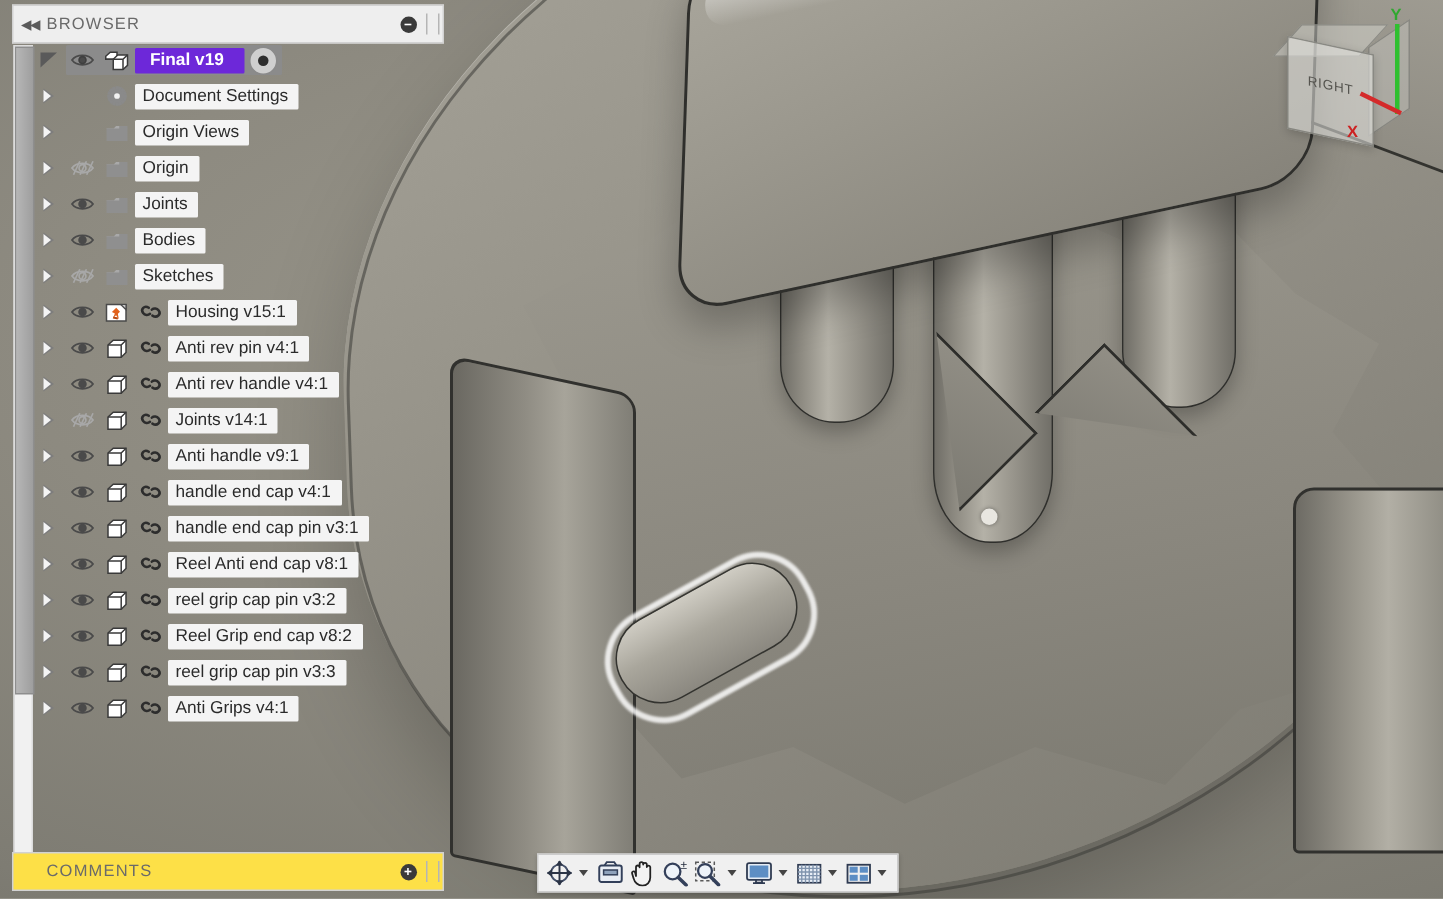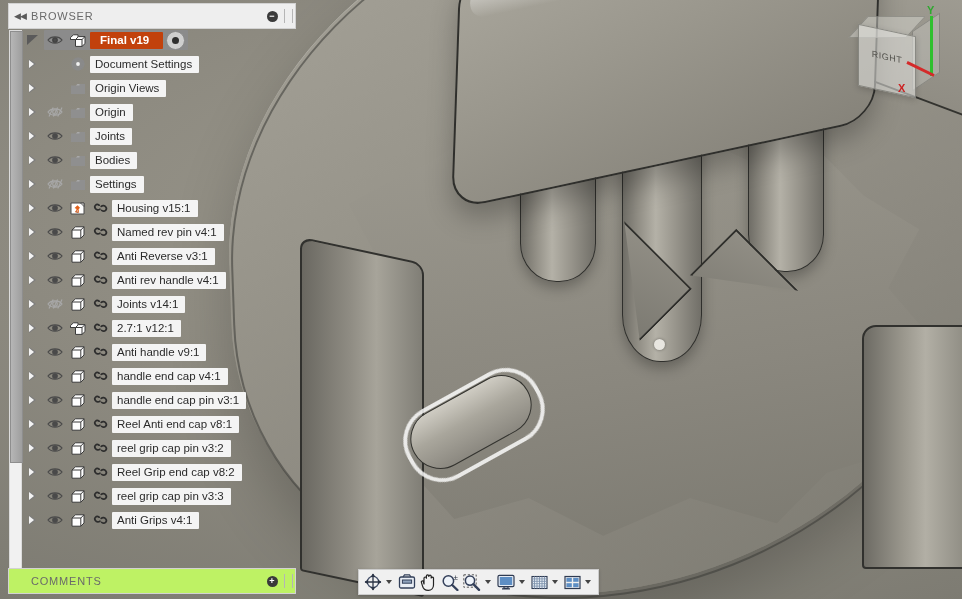--- a/index.html
+++ b/index.html
@@ -241,37 +241,37 @@
     width:22px;flex:none;display:flex;align-items:center;justify-content:center;cursor:pointer;
   }
   .eye svg{display:block;}
   .nodeicon{width:24px;flex:none;display:flex;align-items:center;justify-content:center;}
   .linkicon{width:22px;flex:none;display:flex;align-items:center;justify-content:center;}
   .label{
     font-size:11.5px;color:#2b2b2b;background:#f4f4f4;
     padding:2px 7px 3px 5px;border-radius:1px;
   }
   .row-root .label{
-    background:#c2410c;color:#ffffff;font-weight:bold;padding:2px 14px 3px 10px;
+    background:#6d28d9;color:#ffffff;font-weight:bold;padding:2px 14px 3px 10px;
   }
   .row-root{background:transparent;}
   .root-wrap{
     display:flex;align-items:center;background:#8b8b8b;height:20px;border-radius:1px;
   }
   .root-wrap .eye svg ellipse,.root-wrap .eye svg circle{stroke:#3f3f3f;}
   .radio-btn{
     width:17px;height:17px;border-radius:50%;background:#cfcfcf;border:1px solid #8a8a8a;
     display:flex;align-items:center;justify-content:center;margin:0 3px;cursor:pointer;
   }
   .radio-btn i{width:7px;height:7px;border-radius:50%;background:#2e2e2e;display:block;}
 
   
   #comments-bar{
     position:absolute;left:8px;bottom:5px;width:286px;height:24px;
-    background:#bef264;border:1px solid #d2d2d2;
+    background:#fde047;border:1px solid #d2d2d2;
     display:flex;align-items:center;pointer-events:auto;
   }
   #comments-bar .hdr-title{padding-left:22px;}
 
   
   #nav-toolbar{
     position:absolute;left:358px;bottom:4px;height:24px;
     background:#f0f0f0;border:1px solid #cccccc;
     display:flex;align-items:center;padding:0 3px;z-index:35;
     box-shadow:0 1px 3px rgba(0,0,0,.2);
@@ -471,21 +471,21 @@
             <line x1="6.4" y1="10.5" x2="10.600000000000001" y2="1.5" stroke="#a8a8a8" stroke-width="1.1"></line>
             <line x1="10.8" y1="10.5" x2="15" y2="1.5" stroke="#a8a8a8" stroke-width="1.1"></line>
           </svg>
         </div>
         <div class="nodeicon">
           <svg width="16" height="13" viewBox="0 0 16 13">
             <path d="M1 3.5 H6 L7.4 2 H15 V12 H1 Z" fill="#8f8f8f"></path>
             <path d="M1 3.5 H6 L7.4 2 H9.5 V3.6 H1 Z" fill="#a9a9a9"></path>
           </svg>
         </div>
-        <span class="label">Settings</span>
+        <span class="label">Sketches</span>
       </div>
       <div class="tree-row">
         <div class="tw">
           <div class="tri-right"></div>
         </div>
         <div class="eye">
           <svg width="16" height="12" viewBox="0 0 16 12">
             <path d="M1 6 C4 1.8, 12 1.8, 15 6 C12 10.2, 4 10.2, 1 6 Z" fill="none" stroke="#4a4a4a" stroke-width="1.2"></path>
             <circle cx="8" cy="6" r="2.3" fill="#4a4a4a" stroke="#4a4a4a" stroke-width="1.1"></circle>
           </svg>
@@ -521,45 +521,21 @@
             <path d="M2 5 L5.5 1.8 H14 V10 L10.8 13.2 H2 Z" fill="#ffffff" stroke="#3a3a3a" stroke-width="1"></path>
             <path d="M2 5 H10.8 V13.2 M10.8 5 L14 1.8" fill="none" stroke="#3a3a3a" stroke-width="1"></path>
           </svg>
         </div>
         <div class="linkicon">
           <svg width="18" height="14" viewBox="0 0 18 14">
             <path d="M7.2 4.2 C4.2 2.2, 1.6 5.2, 3.4 7.6 C4.6 9.2, 6.6 9.4, 8 8.2" fill="none" stroke="#2d2d2d" stroke-width="1.7" stroke-linecap="round"></path>
             <path d="M9.6 9.4 C12.8 11.4, 15.6 8.4, 13.8 6 C12.6 4.4, 10.6 4.2, 9.2 5.4" fill="none" stroke="#2d2d2d" stroke-width="1.7" stroke-linecap="round"></path>
           </svg>
         </div>
-        <span class="label">Named rev pin v4:1</span>
-      </div>
-      <div class="tree-row">
-        <div class="tw">
-          <div class="tri-right"></div>
-        </div>
-        <div class="eye">
-          <svg width="16" height="12" viewBox="0 0 16 12">
-            <path d="M1 6 C4 1.8, 12 1.8, 15 6 C12 10.2, 4 10.2, 1 6 Z" fill="none" stroke="#4a4a4a" stroke-width="1.2"></path>
-            <circle cx="8" cy="6" r="2.3" fill="#4a4a4a" stroke="#4a4a4a" stroke-width="1.1"></circle>
-          </svg>
-        </div>
-        <div class="nodeicon">
-          <svg width="17" height="15" viewBox="0 0 17 15">
-            <path d="M2 5 L5.5 1.8 H14 V10 L10.8 13.2 H2 Z" fill="#ffffff" stroke="#3a3a3a" stroke-width="1"></path>
-            <path d="M2 5 H10.8 V13.2 M10.8 5 L14 1.8" fill="none" stroke="#3a3a3a" stroke-width="1"></path>
-          </svg>
-        </div>
-        <div class="linkicon">
-          <svg width="18" height="14" viewBox="0 0 18 14">
-            <path d="M7.2 4.2 C4.2 2.2, 1.6 5.2, 3.4 7.6 C4.6 9.2, 6.6 9.4, 8 8.2" fill="none" stroke="#2d2d2d" stroke-width="1.7" stroke-linecap="round"></path>
-            <path d="M9.6 9.4 C12.8 11.4, 15.6 8.4, 13.8 6 C12.6 4.4, 10.6 4.2, 9.2 5.4" fill="none" stroke="#2d2d2d" stroke-width="1.7" stroke-linecap="round"></path>
-          </svg>
-        </div>
-        <span class="label">Anti Reverse v3:1</span>
+        <span class="label">Anti rev pin v4:1</span>
       </div>
       <div class="tree-row">
         <div class="tw">
           <div class="tri-right"></div>
         </div>
         <div class="eye">
           <svg width="16" height="12" viewBox="0 0 16 12">
             <path d="M1 6 C4 1.8, 12 1.8, 15 6 C12 10.2, 4 10.2, 1 6 Z" fill="none" stroke="#4a4a4a" stroke-width="1.2"></path>
             <circle cx="8" cy="6" r="2.3" fill="#4a4a4a" stroke="#4a4a4a" stroke-width="1.1"></circle>
           </svg>
@@ -597,45 +573,20 @@
             <path d="M2 5 H10.8 V13.2 M10.8 5 L14 1.8" fill="none" stroke="#3a3a3a" stroke-width="1"></path>
           </svg>
         </div>
         <div class="linkicon">
           <svg width="18" height="14" viewBox="0 0 18 14">
             <path d="M7.2 4.2 C4.2 2.2, 1.6 5.2, 3.4 7.6 C4.6 9.2, 6.6 9.4, 8 8.2" fill="none" stroke="#2d2d2d" stroke-width="1.7" stroke-linecap="round"></path>
             <path d="M9.6 9.4 C12.8 11.4, 15.6 8.4, 13.8 6 C12.6 4.4, 10.6 4.2, 9.2 5.4" fill="none" stroke="#2d2d2d" stroke-width="1.7" stroke-linecap="round"></path>
           </svg>
         </div>
         <span class="label">Joints v14:1</span>
-      </div>
-      <div class="tree-row">
-        <div class="tw">
-          <div class="tri-right"></div>
-        </div>
-        <div class="eye">
-          <svg width="16" height="12" viewBox="0 0 16 12">
-            <path d="M1 6 C4 1.8, 12 1.8, 15 6 C12 10.2, 4 10.2, 1 6 Z" fill="none" stroke="#4a4a4a" stroke-width="1.2"></path>
-            <circle cx="8" cy="6" r="2.3" fill="#4a4a4a" stroke="#4a4a4a" stroke-width="1.1"></circle>
-          </svg>
-        </div>
-        <div class="nodeicon">
-          <svg width="18" height="15" viewBox="0 0 18 15">
-            <path d="M1.5 4.5 L4.5 1.8 H9 V6.5 H1.5 Z" fill="#ffffff" stroke="#3a3a3a" stroke-width="1"></path>
-            <path d="M6.5 6.5 L9.5 3.6 H16 V10.6 L13 13.4 H6.5 Z" fill="#ffffff" stroke="#3a3a3a" stroke-width="1"></path>
-            <path d="M6.5 6.5 H13 V13.4 M13 6.5 L16 3.6 M1.5 6.5 H6.5" fill="none" stroke="#3a3a3a" stroke-width="1"></path>
-          </svg>
-        </div>
-        <div class="linkicon">
-          <svg width="18" height="14" viewBox="0 0 18 14">
-            <path d="M7.2 4.2 C4.2 2.2, 1.6 5.2, 3.4 7.6 C4.6 9.2, 6.6 9.4, 8 8.2" fill="none" stroke="#2d2d2d" stroke-width="1.7" stroke-linecap="round"></path>
-            <path d="M9.6 9.4 C12.8 11.4, 15.6 8.4, 13.8 6 C12.6 4.4, 10.6 4.2, 9.2 5.4" fill="none" stroke="#2d2d2d" stroke-width="1.7" stroke-linecap="round"></path>
-          </svg>
-        </div>
-        <span class="label">2.7:1 v12:1</span>
       </div>
       <div class="tree-row">
         <div class="tw">
           <div class="tri-right"></div>
         </div>
         <div class="eye">
           <svg width="16" height="12" viewBox="0 0 16 12">
             <path d="M1 6 C4 1.8, 12 1.8, 15 6 C12 10.2, 4 10.2, 1 6 Z" fill="none" stroke="#4a4a4a" stroke-width="1.2"></path>
             <circle cx="8" cy="6" r="2.3" fill="#4a4a4a" stroke="#4a4a4a" stroke-width="1.1"></circle>
           </svg>

